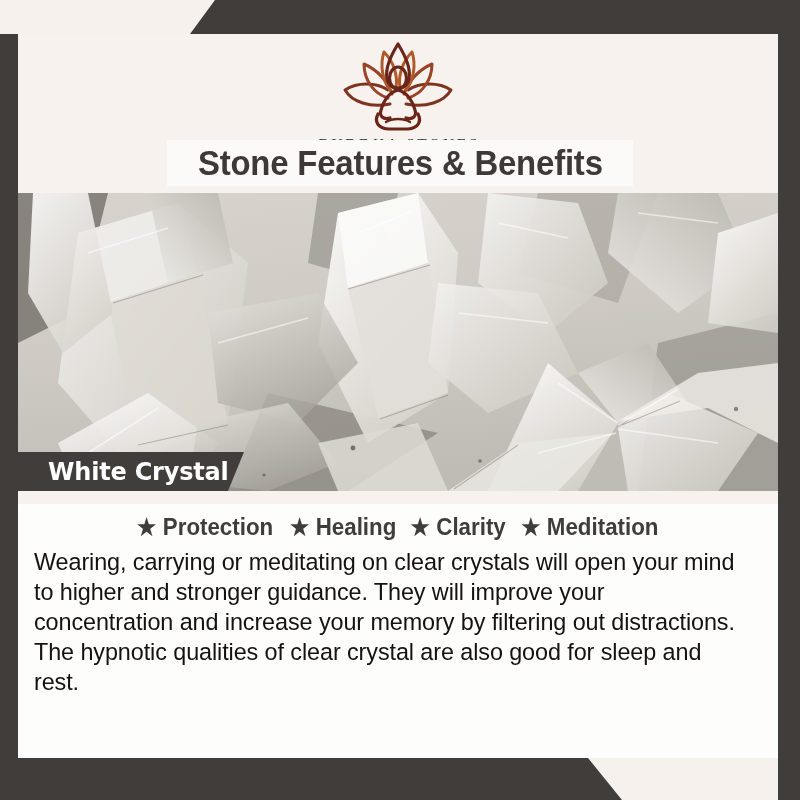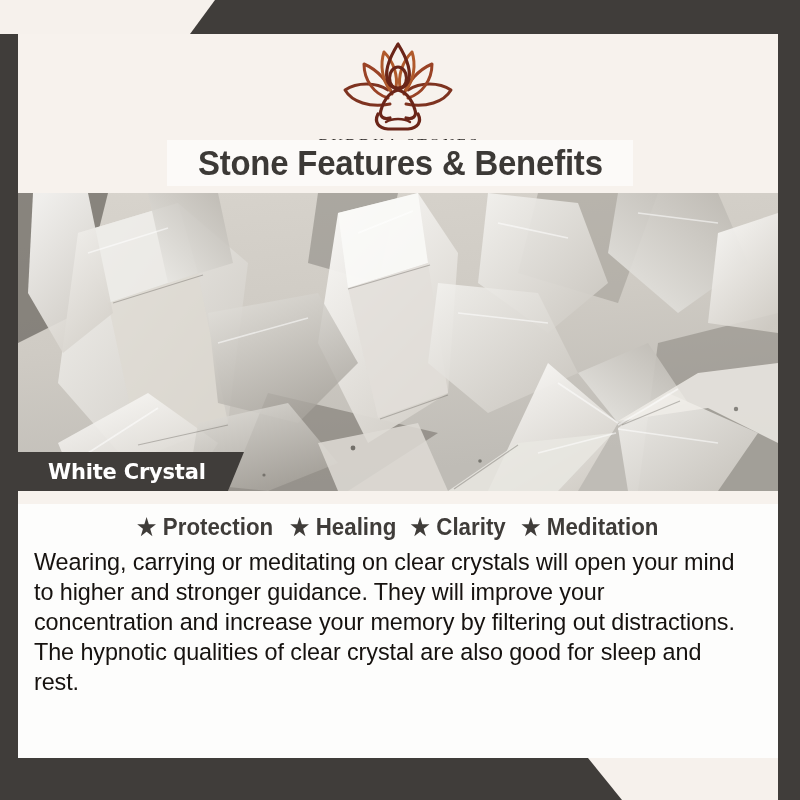--- a/index.html
+++ b/index.html
@@ -111,21 +111,21 @@
     left: 18px; top: 452px;
     width: 226px; height: 39px;
     background: #403d3a;
     clip-path: polygon(0 0, 226px 0, 210px 39px, 0 39px);
     display: flex;
     align-items: center;
   }
   .photo-caption-label {
     margin-left: 30px;
     font-family: "DejaVu Sans", sans-serif;
-    font-size: 21px;
+    font-size: 24px;
     font-weight: bold;
     color: #ffffff;
     letter-spacing: -0.2px;
   }
 
   
   .gap-strip {
     position: absolute;
     left: 18px; top: 491px;
     width: 760px; height: 13px;

